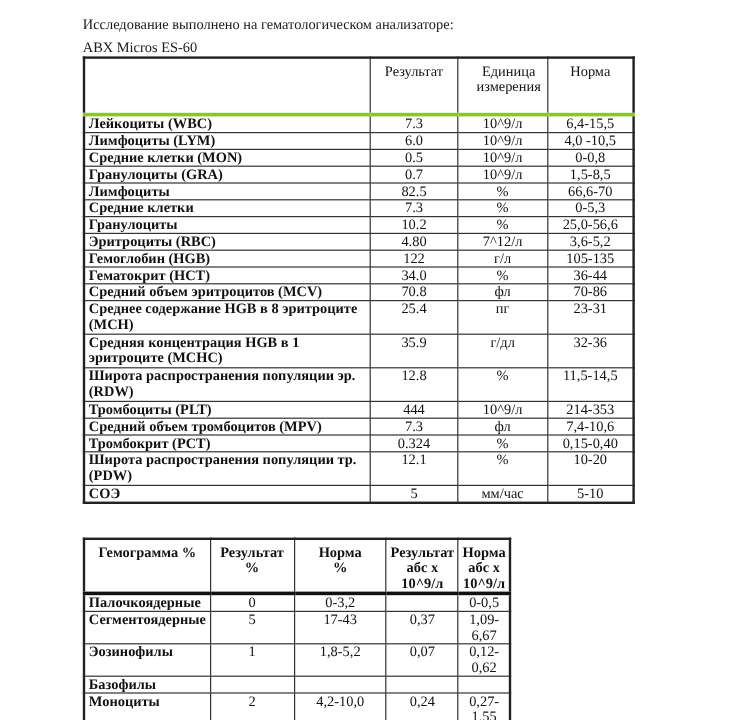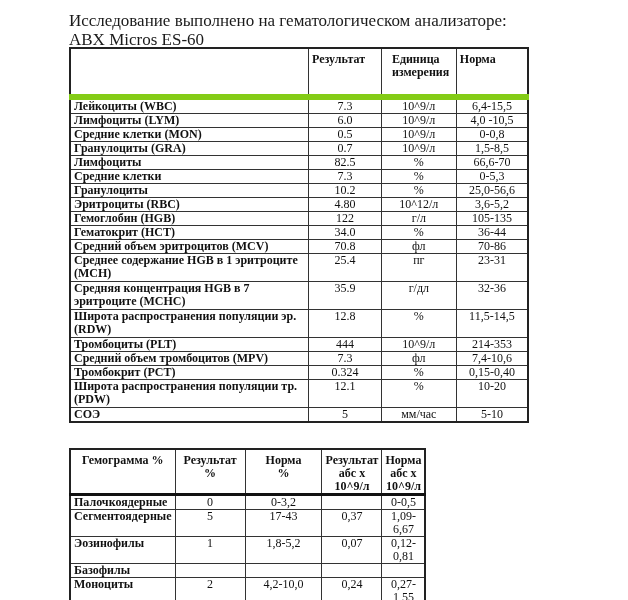--- a/index.html
+++ b/index.html
@@ -1,21 +1,21 @@
 <!DOCTYPE html>
 <html><head>
 <meta charset="utf-8">
 <style>
   html, body { margin:0; padding:0; background:#ffffff; }
   body { width:628px; height:600px; position:relative; overflow:hidden; font-family:"Liberation Serif", serif; color:#111; }
-  .title { position:absolute; left:69px; top:11px; font-size:17px; line-height:19px; color:#1a1a1a; }
+  .title { position:absolute; left:69px; top:11px; font-size:12px; line-height:19px; color:#1a1a1a; }
   table { border-collapse:collapse; position:absolute; font-family:"Liberation Serif", serif; }
   td, th { border:1px solid #333; padding:0 3px; font-size:12px; line-height:13px; vertical-align:top; }
   #t1 { left:69px; top:47px; width:460px; border:2px solid #222; }
-  #t1 th { font-weight:bold; text-align:left; padding-top:4px; height:41px; border-bottom:6px solid #84cc16; }
+  #t1 th { font-weight:normal; text-align:center; padding-top:4px; height:41px; border-bottom:3px solid #84cc16; }
   #t1 td.n { font-weight:bold; text-align:left; }
   #t1 td.c { text-align:center; }
   #t1 tr.r1 td { height:13px; }
   #t1 tr.r2 td { height:27px; }
   #t2 { left:69px; top:448px; width:351px; border:2px solid #222; }
   #t2 th { font-weight:bold; text-align:center; padding-top:4px; height:34px; border-bottom:3px solid #111; }
   #t2 td { height:13px; }
   #t2 td.n { font-weight:bold; text-align:left; }
   #t2 td.c { text-align:center; }
 </style>
@@ -81,21 +81,21 @@
       </tr>
       <tr class="r1">
         <td class="n">Гранулоциты</td>
         <td class="c">10.2</td>
         <td class="c">%</td>
         <td class="c">25,0-56,6</td>
       </tr>
       <tr class="r1">
         <td class="n">Эритроциты (RBC)</td>
         <td class="c">4.80</td>
-        <td class="c">10^12/л</td>
+        <td class="c">7^12/л</td>
         <td class="c">3,6-5,2</td>
       </tr>
       <tr class="r1">
         <td class="n">Гемоглобин (HGB)</td>
         <td class="c">122</td>
         <td class="c">г/л</td>
         <td class="c">105-135</td>
       </tr>
       <tr class="r1">
         <td class="n">Гематокрит (HCT)</td>
@@ -103,27 +103,27 @@
         <td class="c">%</td>
         <td class="c">36-44</td>
       </tr>
       <tr class="r1">
         <td class="n">Средний объем эритроцитов (MCV)</td>
         <td class="c">70.8</td>
         <td class="c">фл</td>
         <td class="c">70-86</td>
       </tr>
       <tr class="r2">
-        <td class="n">Среднее содержание HGB в 1 эритроците (MCH)</td>
+        <td class="n">Среднее содержание HGB в 8 эритроците (MCH)</td>
         <td class="c">25.4</td>
         <td class="c">пг</td>
         <td class="c">23-31</td>
       </tr>
       <tr class="r2">
-        <td class="n">Средняя концентрация HGB в 7 эритроците (MCHC)</td>
+        <td class="n">Средняя концентрация HGB в 1 эритроците (MCHC)</td>
         <td class="c">35.9</td>
         <td class="c">г/дл</td>
         <td class="c">32-36</td>
       </tr>
       <tr class="r2">
         <td class="n">Широта распространения популяции эр. (RDW)</td>
         <td class="c">12.8</td>
         <td class="c">%</td>
         <td class="c">11,5-14,5</td>
       </tr>
@@ -190,21 +190,21 @@
         <td class="c">5</td>
         <td class="c">17-43</td>
         <td class="c">0,37</td>
         <td class="c">1,09-6,67</td>
       </tr>
       <tr>
         <td class="n">Эозинофилы</td>
         <td class="c">1</td>
         <td class="c">1,8-5,2</td>
         <td class="c">0,07</td>
-        <td class="c">0,12-0,81</td>
+        <td class="c">0,12-0,62</td>
       </tr>
       <tr>
         <td class="n">Базофилы</td>
         <td class="c"></td>
         <td class="c"></td>
         <td class="c"></td>
         <td class="c"></td>
       </tr>
       <tr>
         <td class="n">Моноциты</td>

